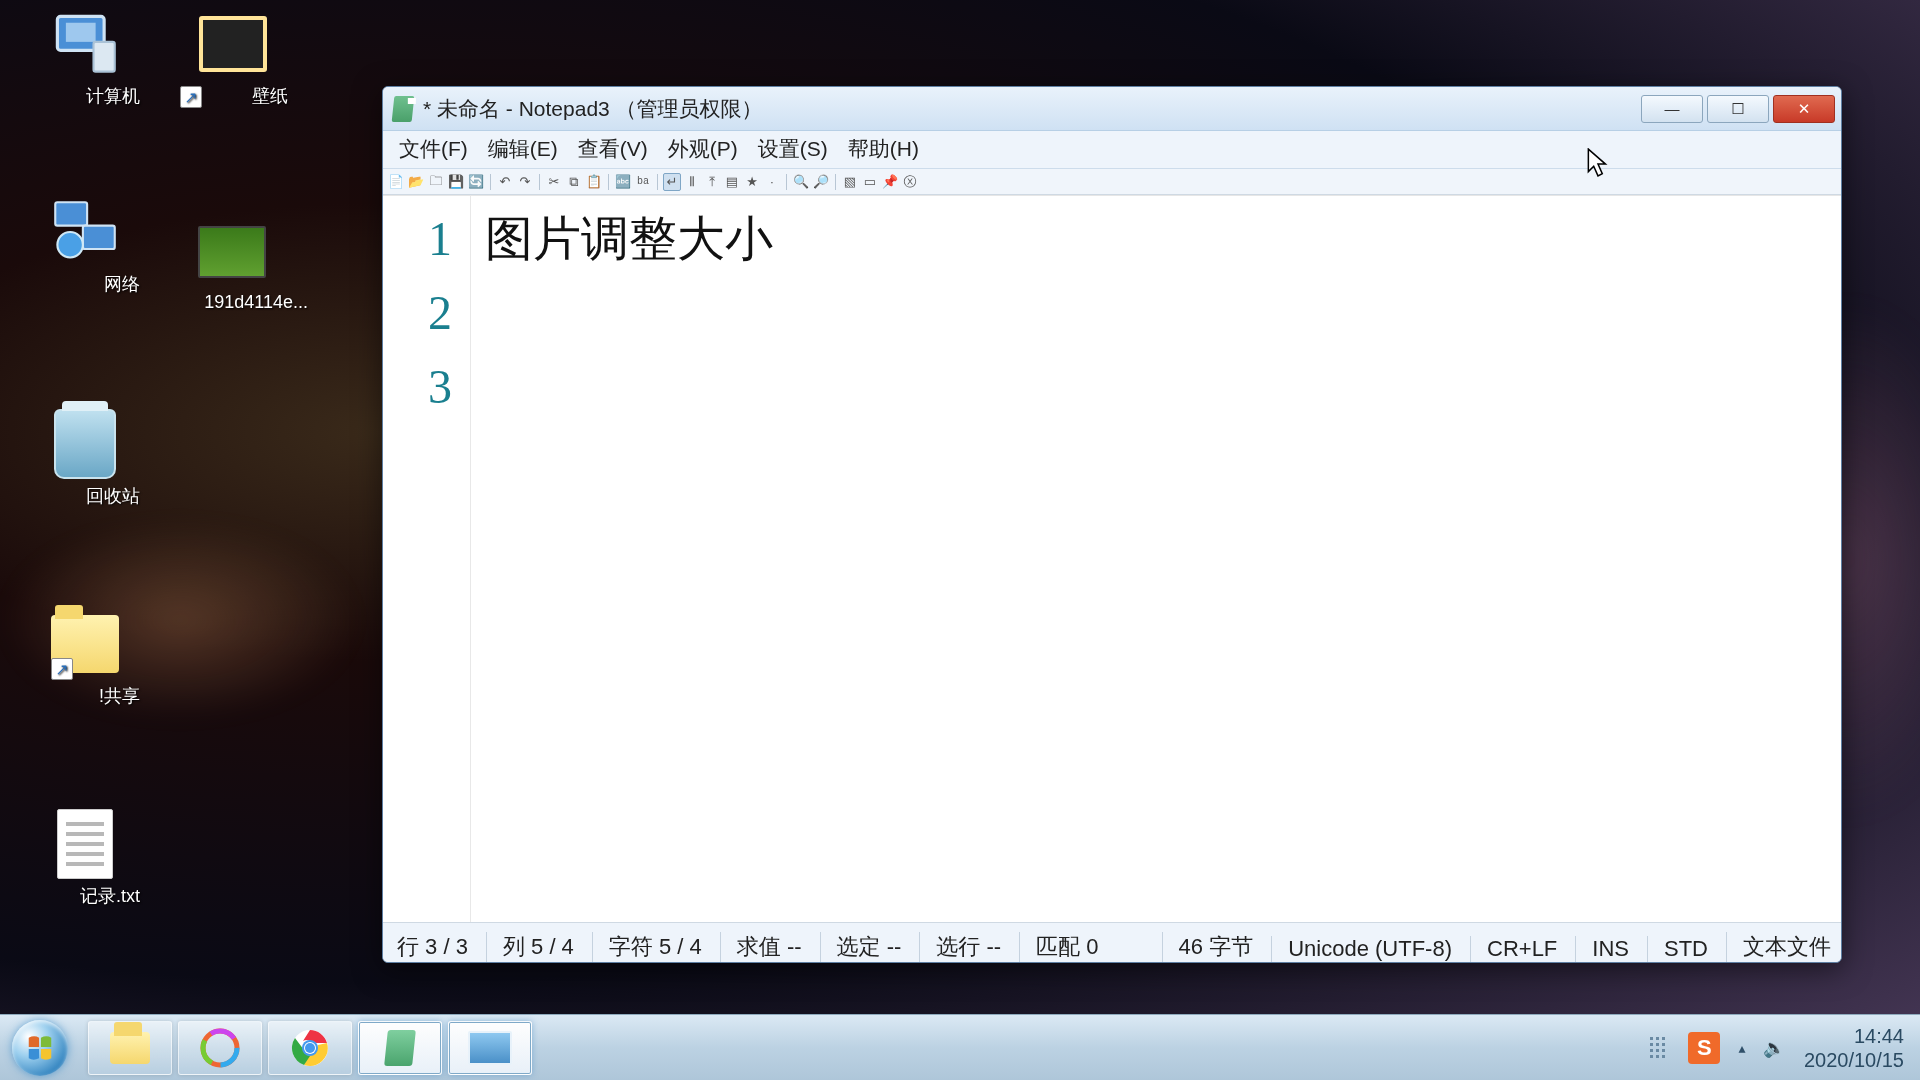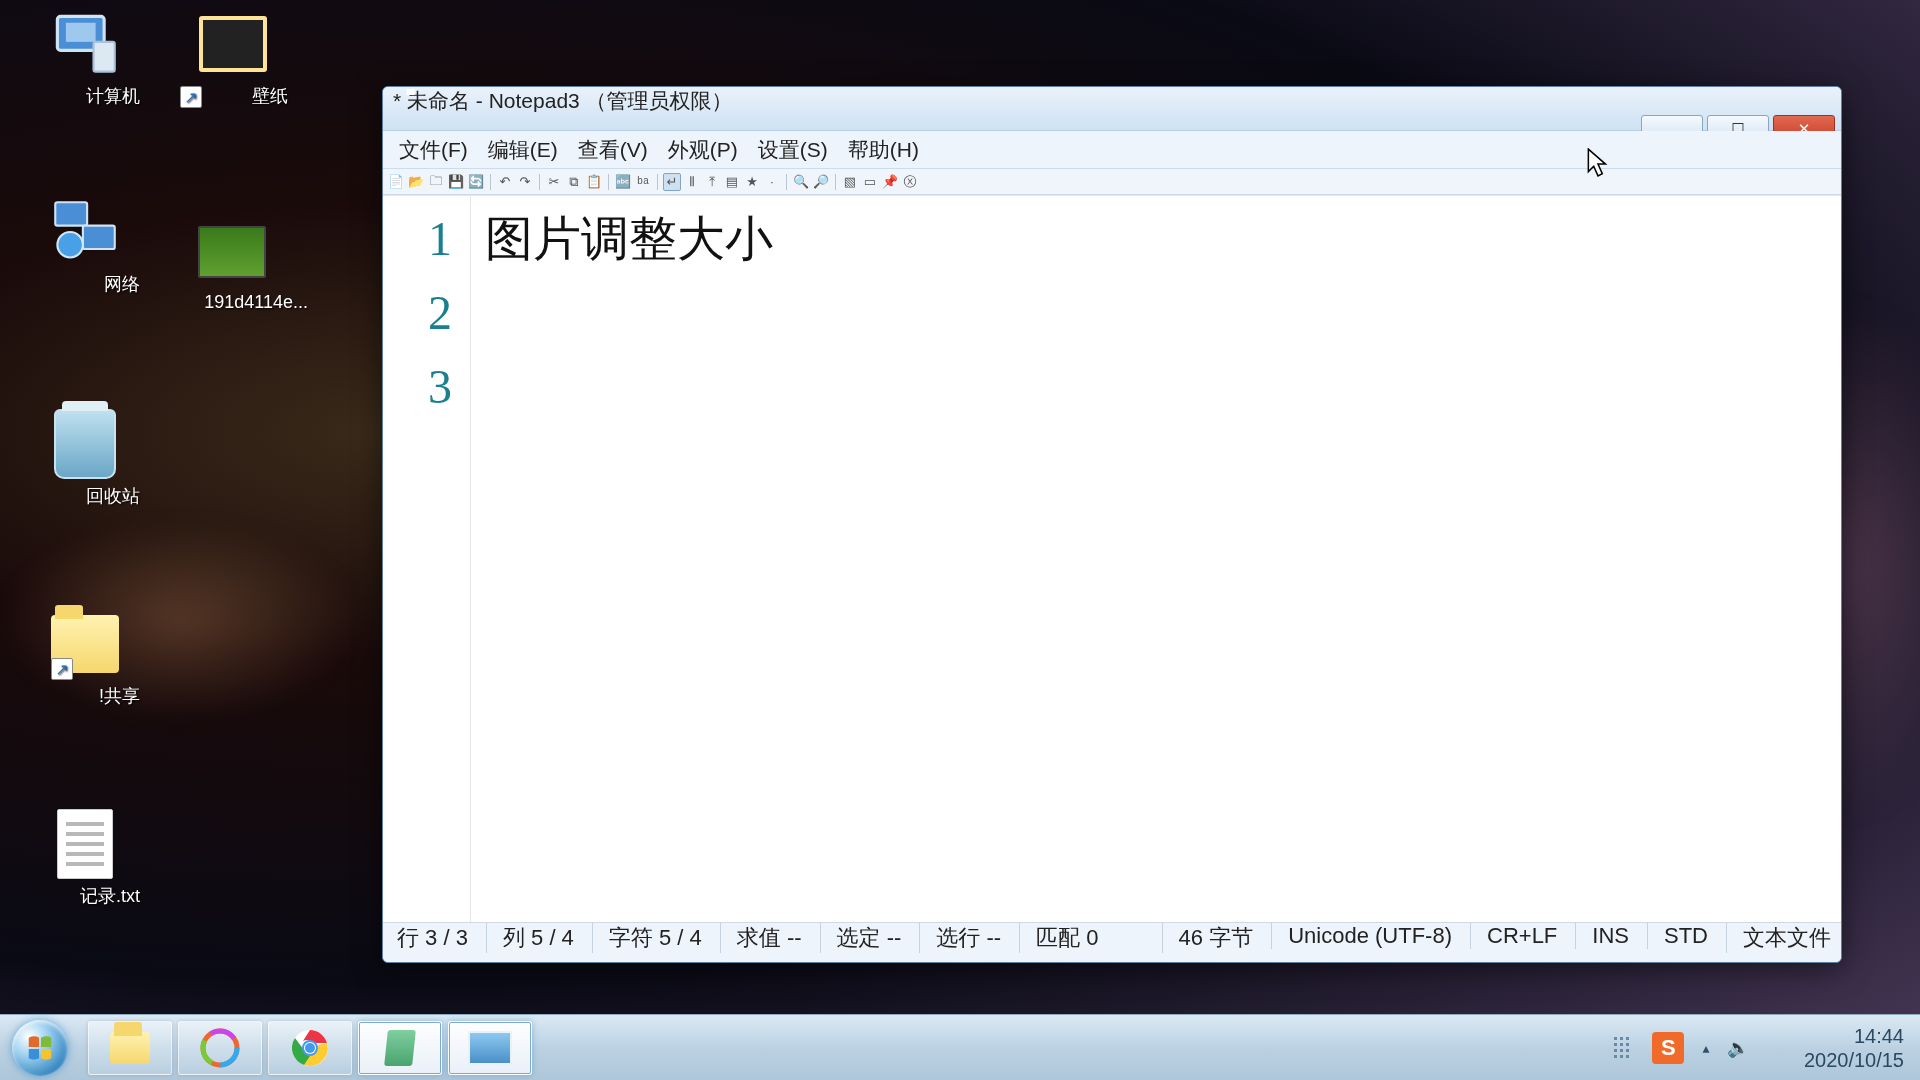--- a/index.html
+++ b/index.html
@@ -39,51 +39,51 @@
 .icon-wall { width:68px; height:56px; background:#222; border-radius:3px; position:relative;
   box-shadow:inset 0 0 0 4px #ffe498; }
 .icon-pic { width:68px; height:52px; background:linear-gradient(#3b7a1a,#60a030);
   border:2px solid #444; border-radius:2px; }
 
 
 .window { position:absolute; left:382px; top:86px; width:1460px; height:877px;
   background:#d6e6f5; border:1px solid #5e7fa3; border-radius:6px;
   box-shadow:0 6px 28px rgba(0,0,0,.5); display:flex; flex-direction:column;
   overflow:hidden; }
-.titlebar { height:44px; display:flex; padding:0 6px 0 10px;
+.titlebar { height:44px; display:flex; align-items:center; padding:0 6px 0 10px;
   background:linear-gradient(#e9f2fb,#cfe1f3); border-bottom:1px solid #b7cfe5;
-  font-size:21px; color:#222;flex-direction:column; }
+  font-size:21px; color:#222; }
 .titlebar .appicon { width:20px; height:26px; margin-right:10px;
   background:linear-gradient(#6fc08f,#4aa06a); border-radius:2px; transform:skewX(-6deg); position:relative; }
 .titlebar .appicon::after{content:"";position:absolute;right:-2px;top:2px;width:8px;height:6px;background:#fff;transform:skewX(6deg);}
 .winbtns { margin-left:auto; display:flex; gap:4px; }
 .winbtn { width:62px; height:28px; border:1px solid #8ba6bd; border-radius:3px;
   background:linear-gradient(#f4f9fe,#d3e2f0); display:flex; align-items:center;
   justify-content:center; font-size:15px; color:#333; }
 .winbtn.close { background:linear-gradient(#e06a50,#c83a28); border-color:#a03020; color:#fff; }
 
 .menubar { height:38px; background:#eef4fb; border-bottom:1px solid #cddceb;
-  display:flex; align-items:center; padding:0 6px; font-size:21px; color:#222; }
+  display:flex; padding:0 6px; font-size:21px; color:#222; }
 .menubar span { padding:4px 10px; }
 
 .toolbar { height:26px; background:#f0f5fb; border-bottom:1px solid #cfd9e3;
   display:flex; align-items:center; padding:0 4px; gap:2px; }
 .tbtn { width:18px; height:18px; display:flex; align-items:center; justify-content:center;
   font-size:13px; color:#555; border-radius:2px; }
 .tsep { width:1px; height:16px; background:#b8c6d4; margin:0 3px; }
 
 .editor { flex:1; display:flex; background:#fff; font-family:"SimSun","宋体",serif;
   border-top:1px solid #e6e6e6; }
 .gutter { width:88px; background:#fff; color:#1a7f8f; text-align:right;
   padding:6px 18px 0 0; font-size:48px; line-height:74px; border-right:1px solid #e8e8e8; }
 .textarea { flex:1; padding:6px 0 8px 14px; font-size:48px; line-height:74px; color:#111; }
 .textarea .line3 { background:#fdf7d6; display:block; width:100%; }
 
 .statusbar { height:40px; background:#eef4fb; border-top:1px solid #cfd9e3;
-  display:flex; align-items:flex-start; font-size:22px; color:#222; padding:0 10px; gap:18px;
+  display:flex; align-items:flex-end; font-size:22px; color:#222; padding:0 10px; gap:18px;
   white-space:nowrap; }
 .statusbar .cell { border-left:1px solid #c5d2df; padding-left:16px; }
 .statusbar .cell:first-child { border-left:none; padding-left:4px; }
 
 
 .cursor { position:absolute; left:1585px; top:148px; width:26px; height:30px; z-index:50;}
 
 
 .taskbar { position:absolute; left:0; right:0; bottom:0; height:66px;
   background:linear-gradient(#dbe9f4,#bcd2e3 50%,#aec6d9); border-top:1px solid #8eaabd;
@@ -92,21 +92,21 @@
 .start .orb { width:56px; height:56px; border-radius:50%;
   background:radial-gradient(circle at 30% 30%, #fff, #9dd0ef 35%, #2a7ebc 80%);
   box-shadow:0 0 8px rgba(60,140,200,.7), inset 0 2px 4px rgba(255,255,255,.8);
   display:flex; align-items:center; justify-content:center; }
 .task-items { display:flex; gap:6px; padding-left:8px; }
 .titem { width:84px; height:54px; border:1px solid rgba(255,255,255,.6);
   border-radius:3px; background:linear-gradient(rgba(255,255,255,.5),rgba(200,220,235,.3));
   display:flex; align-items:center; justify-content:center; box-shadow:0 0 4px rgba(0,0,0,.15); }
 .titem.active { background:linear-gradient(#fefefe,#e8f0f8); box-shadow:inset 0 0 0 1px #7fa9c8,0 0 6px rgba(90,150,200,.6); }
 .tray { margin-left:auto; display:flex; align-items:center; gap:18px; color:#30506a; font-size:18px; }
-.clock { text-align:right; font-size:20px; line-height:24px; color:#2a4a62; padding-right:6px;margin-left:36px; }
+.clock { text-align:right; font-size:20px; line-height:24px; color:#2a4a62; padding-right:6px; }
 .ime { width:32px; height:32px; background:#f06a2a; border-radius:4px; color:#fff;
   display:flex; align-items:center; justify-content:center; font-weight:bold; font-size:22px; }
 .drag { width:20px; height:40px; display:flex; flex-wrap:wrap; align-content:center; gap:3px; }
 .drag i { width:3px; height:3px; background:#6a8aa3; }
 </style>
 </head>
 <body>
 
 <div class="nebula1"></div>
 <div class="nebula2"></div>

